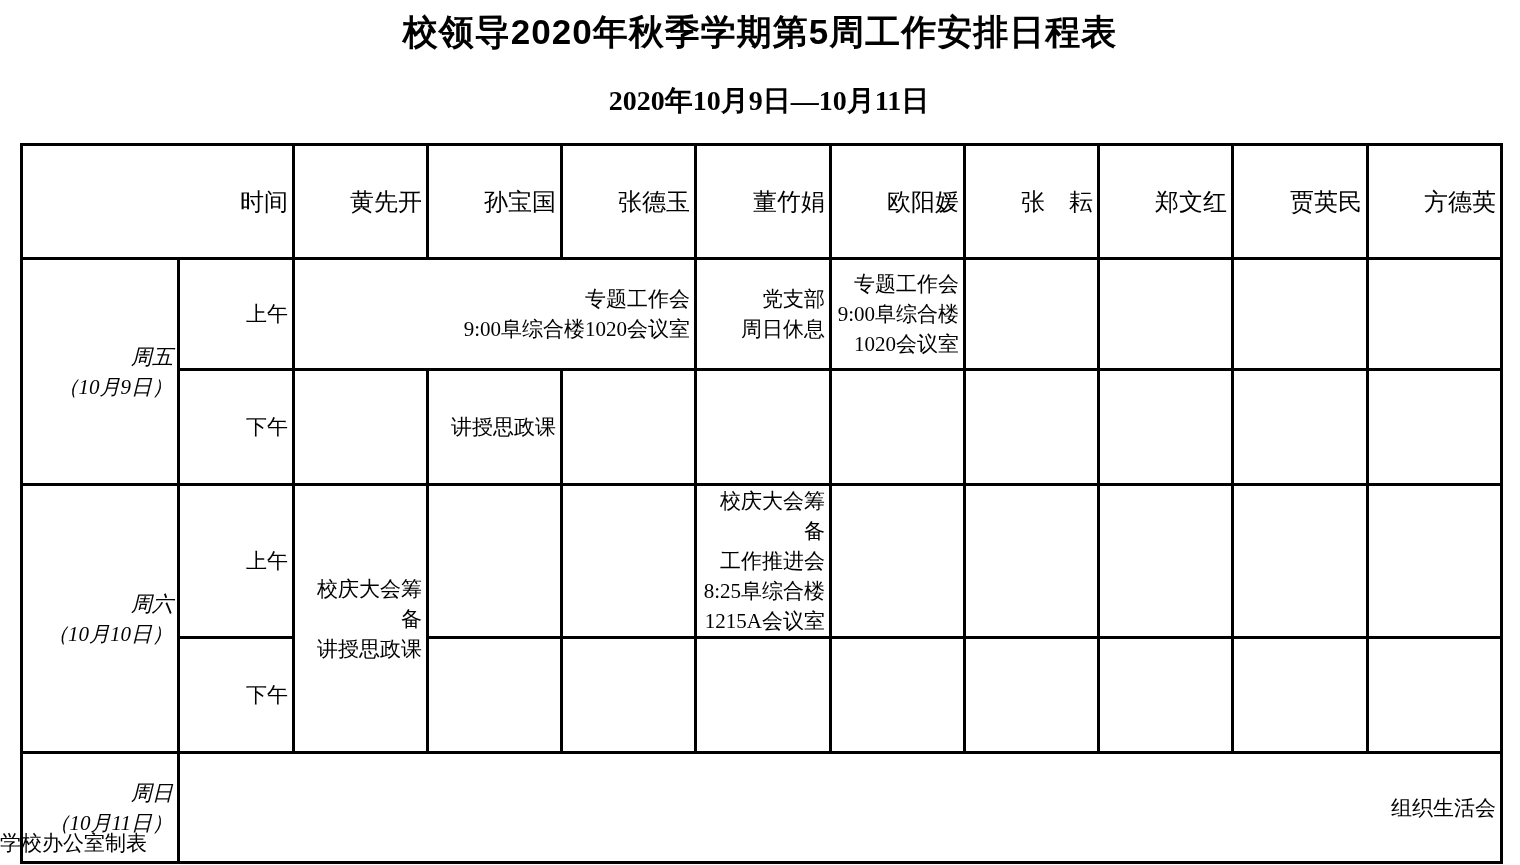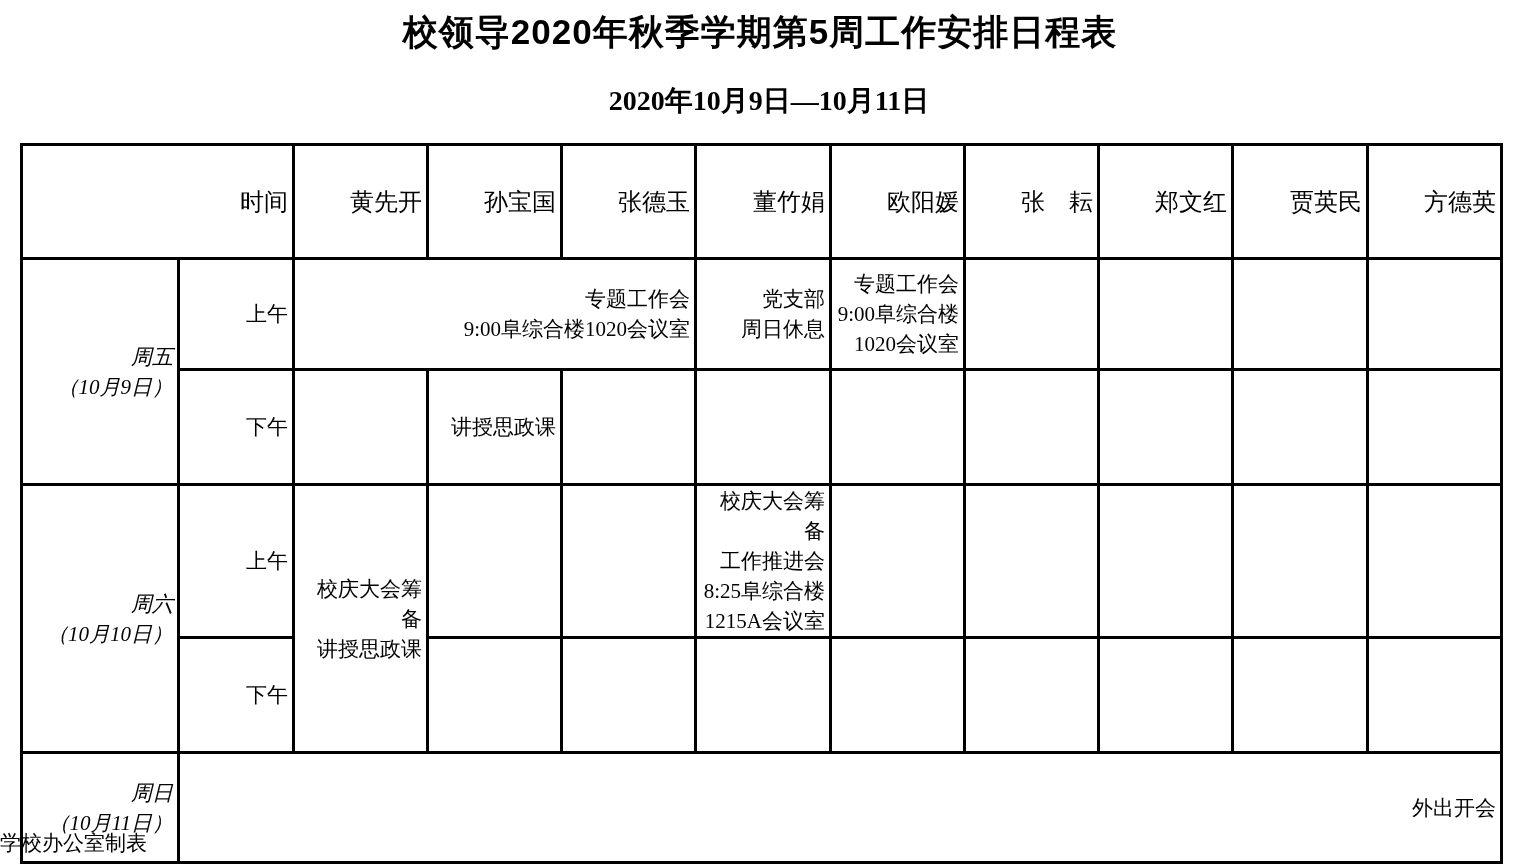--- a/index.html
+++ b/index.html
@@ -179,18 +179,18 @@
     <td></td>
     <td></td>
     <td></td>
     <td></td>
     <td></td>
   </tr>
 
   <tr style="height:110px">
     <td class="day-label">周日
 （10月11日）</td>
-    <td class="rest-cell" colspan="10">外出开会</td>
+    <td class="rest-cell" colspan="10">组织生活会</td>
   </tr>
 </tbody>
   </table>
 
 <div class="footer-note">学校办公室制表</div>
 
 </body></html>

